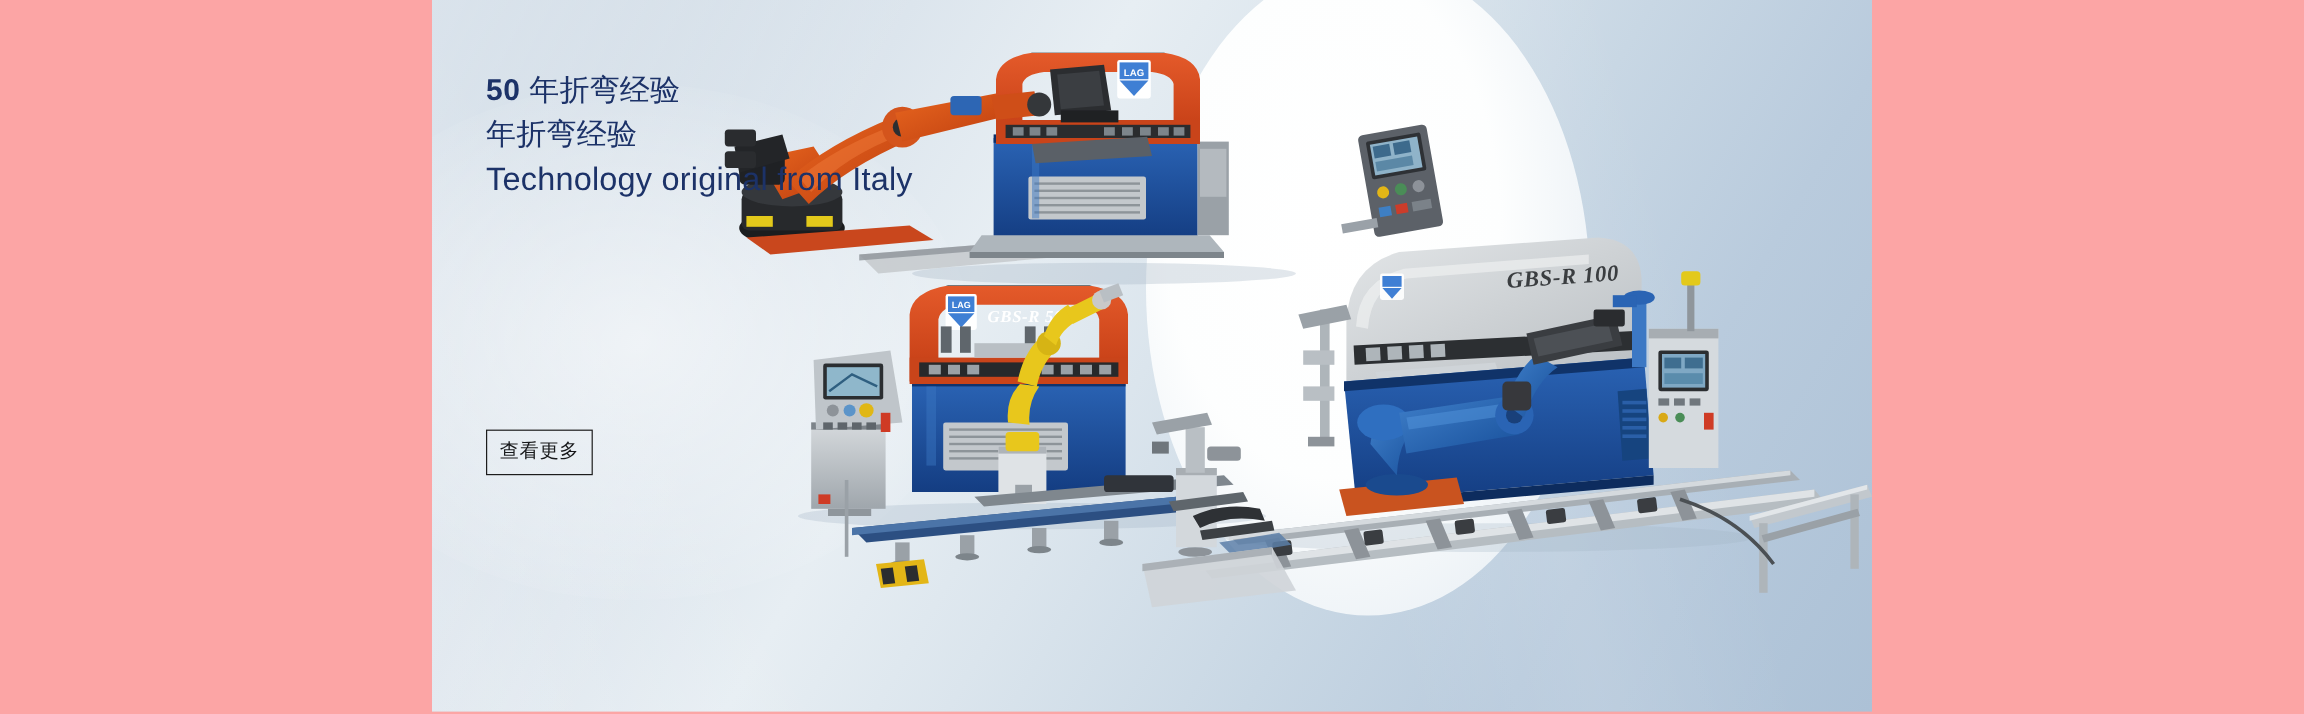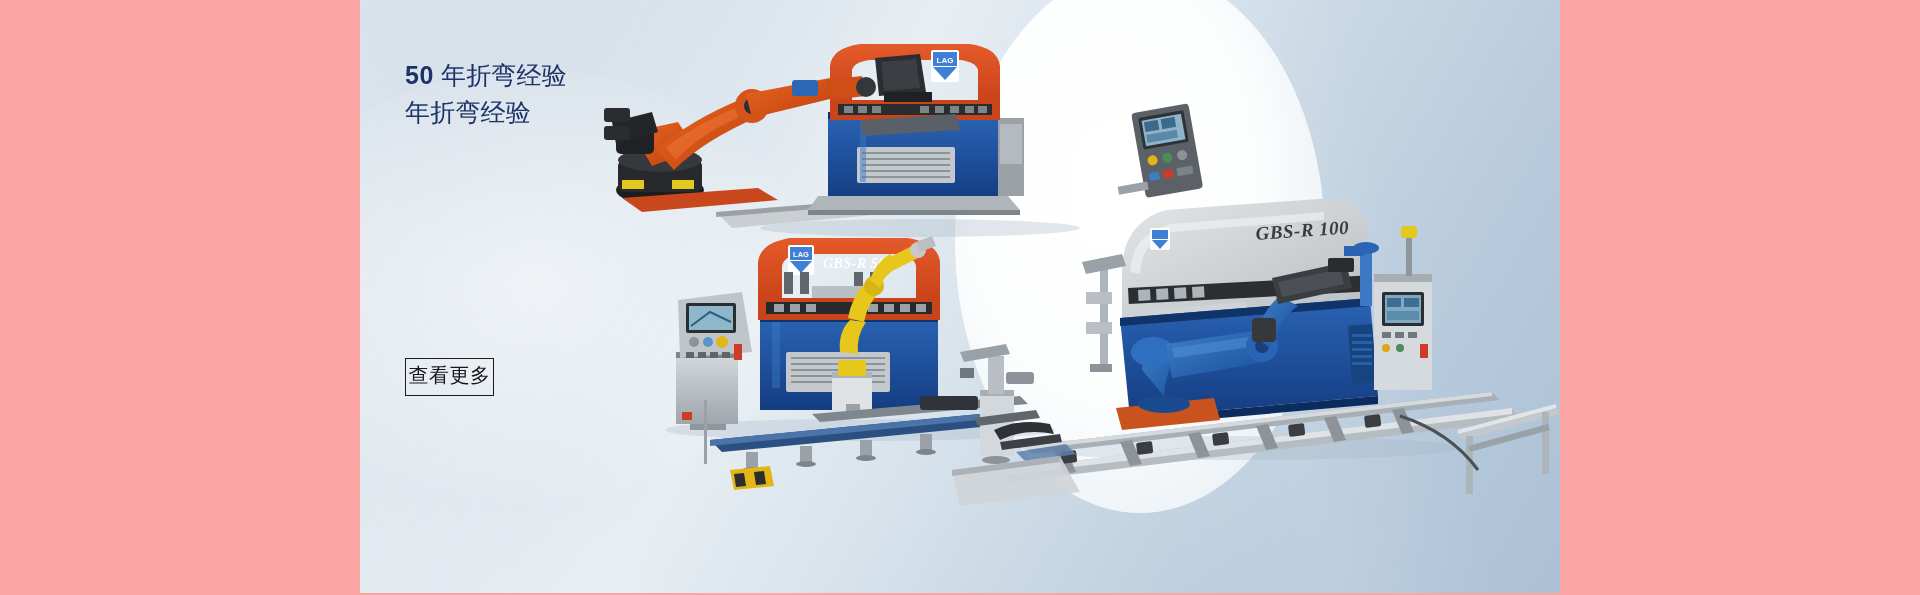--- a/index.html
+++ b/index.html
@@ -72,26 +72,26 @@
     white-space:nowrap;
   }
   .sl.cn{ font-size:15.5px; }
 
   .more-btn{
     position:absolute; left:0; top:358px;
     width:89px; height:38px;
     border:1px solid #1c1c1c;
     background:transparent;
     color:#17181a;
-    font-size:20px;
+    font-size:16px;
     line-height:36px;
     text-align:center;
     letter-spacing:.5px;
     cursor:pointer;
-    font-family:Liberation Mono, monospace;
+    font-family:Liberation Sans, sans-serif;
   }
 
   
   .art{ position:absolute; left:0; top:0; width:1200px; height:593px; }
   .art svg{ display:block; width:100%; height:100%; }
 </style>
 </head>
 <body>
 
 <div id="stage">
@@ -481,20 +481,21 @@
       </svg>
     </div>
 
     <div class="copy">
 
       <div class="headline">
         <div class="hl cn">
           <span class="num">50</span><span> 年折弯经验</span>
         </div>
         <div class="hl cn">年折弯经验</div>
+        <div class="hl">Technology original from Italy</div>
       </div>
 
 
       <button class="more-btn">查看更多</button>
     </div>
 
   </div>
 </div>
 
 </body></html>

